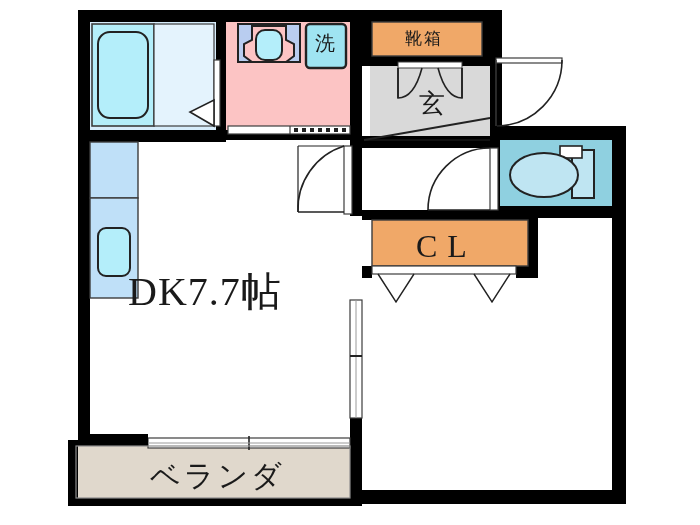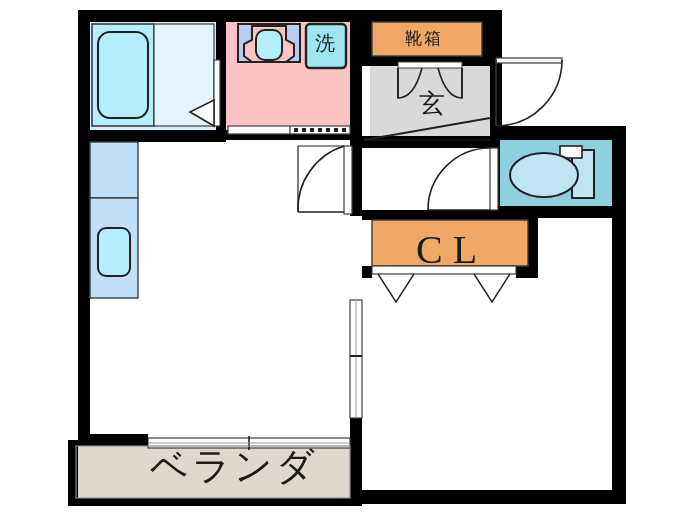--- a/index.html
+++ b/index.html
@@ -39,29 +39,29 @@
   #label-washitsu {
     left: 418px;
     top: 355px;
     font-size: 38px;
     letter-spacing: 1px;
     font-family: "DejaVu Sans", sans-serif;
     font-weight: 400;
   }
   #label-veranda {
     left: 150px;
-    top: 447px;
-    font-size: 38px;
+    top: 461px;
+    font-size: 30px;
     letter-spacing: 3px;
     font-family: "DejaVu Serif", serif;
   }
   #label-cl {
     left: 416px;
     top: 230px;
-    font-size: 40px;
+    font-size: 32px;
     letter-spacing: 10px;
   }
   #label-kutsubako {
     left: 405px;
     top: 30px;
     font-size: 17px;
     letter-spacing: 2px;
     font-family: "DejaVu Sans", sans-serif;
     text-align: center;
   }
@@ -252,20 +252,21 @@
       <line x1="249" y1="436" x2="249" y2="450" stroke="#222222" stroke-width="1.6"></line>
       <line x1="148" y1="443" x2="350" y2="443" stroke="#9a9a9a" stroke-width="1"></line>
 
       <rect x="88" y="434" width="60" height="12" fill="#000000"></rect>
     </g>
 
     <rect x="76" y="446" width="274" height="52" fill="none" stroke="#8c8c8c" stroke-width="1.2"></rect>
 
   </svg>
 
+  <div class="lbl" id="label-dk">DK7.7帖</div>
 
 
   <div class="lbl" id="label-veranda">ベランダ</div>
 
   <div class="lbl" id="label-cl">CL</div>
 
   <div class="lbl" id="label-kutsubako">靴箱</div>
 
   <div class="lbl" id="label-genkan">玄</div>
 

